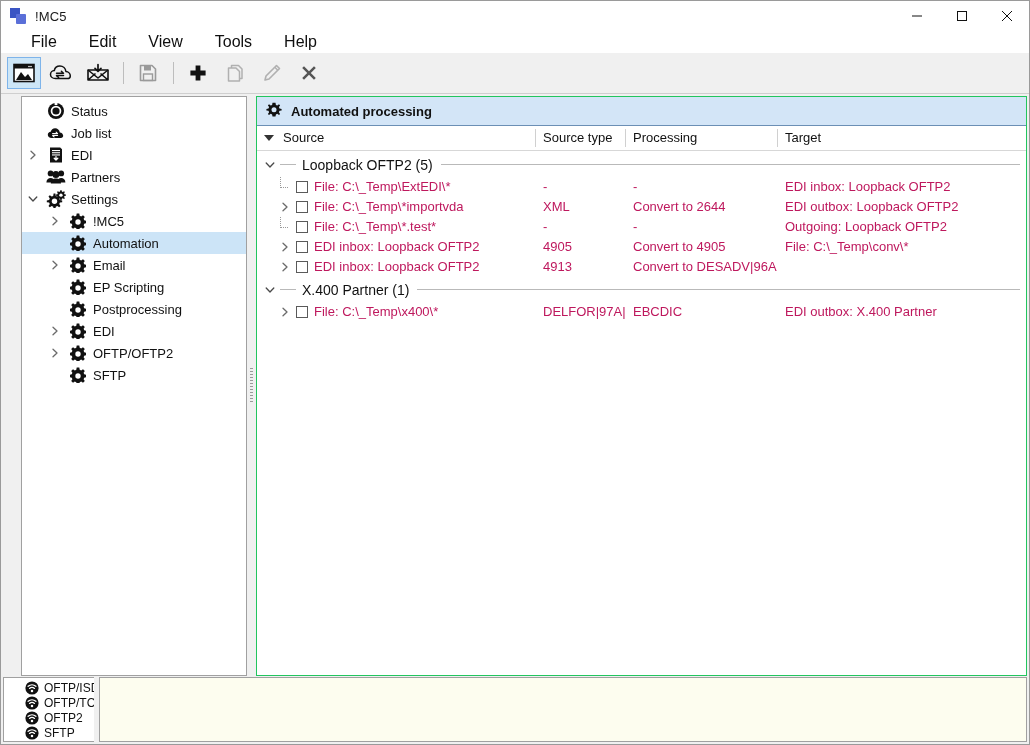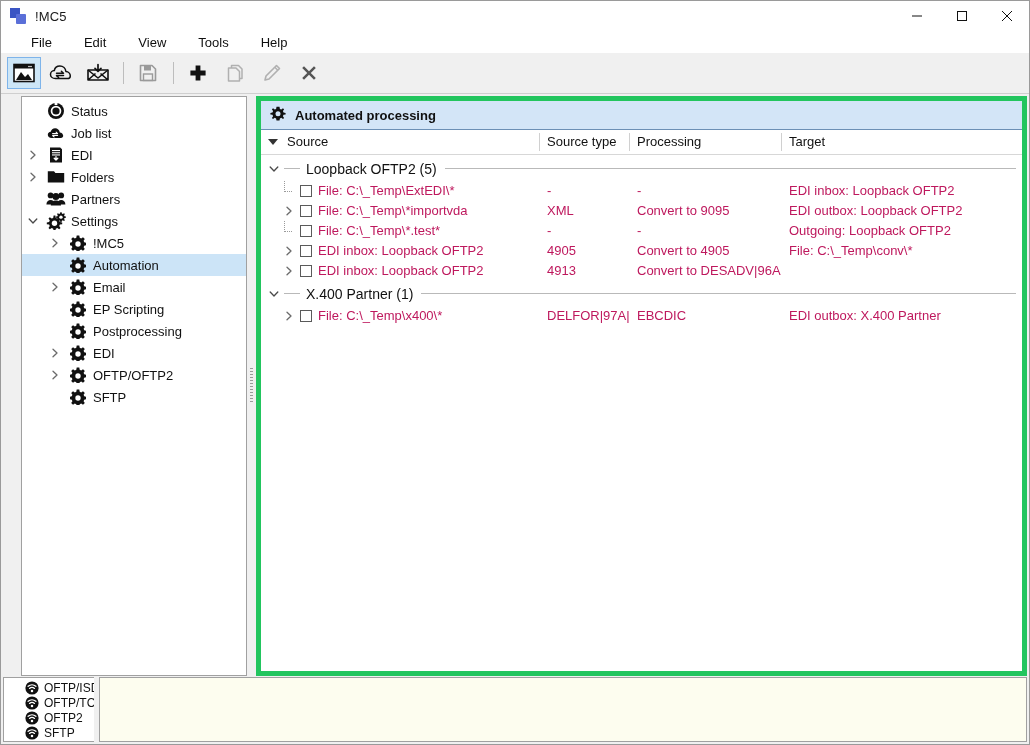--- a/index.html
+++ b/index.html
@@ -84,21 +84,21 @@
   .menubar {
     flex: 0 0 22px;
     height: 22px;
     background: #ffffff;
     display: flex;
     align-items: center;
     padding-left: 14px;
     gap: 0;
   }
   .menu-item {
-    font-size: 13px;
+    font-size: 16px;
     color: #0f0f0f;
     padding: 2px 16px;
     cursor: default;
     text-align: right;
   }
 
   
   .toolbar {
     flex: 0 0 40px;
     height: 40px;
@@ -204,21 +204,21 @@
     flex: 1 1 auto;
     display: flex;
     flex-direction: column;
     padding: 2px 2px 0 0;
     box-sizing: border-box;
     min-width: 0;
     min-height: 0;
   }
   .main-panel {
     flex: 1 1 auto;
-    border: 5px solid #22c55e;
+    border: 1px solid #22c55e;
     box-sizing: border-box;
     background: #ffffff;
     display: flex;
     flex-direction: column;
     min-height: 0;
   }
   .panel-header {
     flex: 0 0 28px;
     height: 28px;
     background: #d3e5f7;
@@ -557,33 +557,20 @@
             <span class="tw-icon">
               <svg width="18" height="18" viewBox="0 0 18 18">
                 <path d="M3 1.5 H13.2 L15 3.3 V16.5 H3 Z" fill="#111"></path>
                 <rect x="5" y="4" width="8" height="1.1" fill="#fff"></rect>
                 <rect x="5" y="6.2" width="8" height="1.1" fill="#fff"></rect>
                 <rect x="5" y="8.4" width="8" height="1.1" fill="#fff"></rect>
                 <path d="M9 10.6 V13.6 M7.2 12.2 L9 14 L10.8 12.2" fill="none" stroke="#fff" stroke-width="1.3" stroke-linecap="round" stroke-linejoin="round"></path>
               </svg>
             </span>
             <span class="tw-label">EDI</span>
-          </div>
-          <div class="tree-row">
-            <span class="tw-exp">
-              <svg width="10" height="10" viewBox="0 0 10 10">
-                <path d="M3 1.2 L7 5 L3 8.8" fill="none" stroke="#6b6b6b" stroke-width="1.3" stroke-linecap="round" stroke-linejoin="round"></path>
-              </svg>
-            </span>
-            <span class="tw-icon">
-              <svg width="18" height="18" viewBox="0 0 18 18">
-                <path d="M0.8 3.2 H7 L8.4 5 H17.2 V14.6 H0.8 Z" fill="#111"></path>
-              </svg>
-            </span>
-            <span class="tw-label">Folders</span>
           </div>
           <div class="tree-row">
             <span class="tw-exp"></span>
             <span class="tw-icon">
               <svg width="20" height="18" viewBox="0 0 20 18">
                 <circle cx="4.6" cy="5.4" r="2.9" fill="#111"></circle>
                 <circle cx="15.2" cy="5.4" r="2.9" fill="#111"></circle>
                 <circle cx="9.9" cy="6.6" r="3.5" fill="#111"></circle>
                 <path d="M0.4 14.6 C0.4 11.6 2.3 10 4.6 10 C6.9 10 8.8 11.6 8.8 14.6 Z" fill="#111"></path>
                 <path d="M11.0 14.6 C11.0 11.6 12.9 10 15.2 10 C17.5 10 19.4 11.6 19.4 14.6 Z" fill="#111"></path>
@@ -773,21 +760,21 @@
               <div class="cell src">
                 <span class="row-exp">
                   <svg width="10" height="10" viewBox="0 0 10 10">
                     <path d="M3 1.2 L7 5 L3 8.8" fill="none" stroke="#6b6b6b" stroke-width="1.3" stroke-linecap="round" stroke-linejoin="round"></path>
                   </svg>
                 </span>
                 <span class="chk"></span>
                 <span class="src-text">File: C:\_Temp\*importvda</span>
               </div>
               <div class="cell col-stype">XML</div>
-              <div class="cell col-proc">Convert to 9095</div>
+              <div class="cell col-proc">Convert to 2644</div>
               <div class="cell col-target">EDI outbox: Loopback OFTP2</div>
             </div>
             <div class="data-row">
               <div class="cell src">
                 <span class="tree-stub"></span>
                 <span class="chk"></span>
                 <span class="src-text">File: C:\_Temp\*.test*</span>
               </div>
               <div class="cell col-stype">-</div>
               <div class="cell col-proc">-</div>

